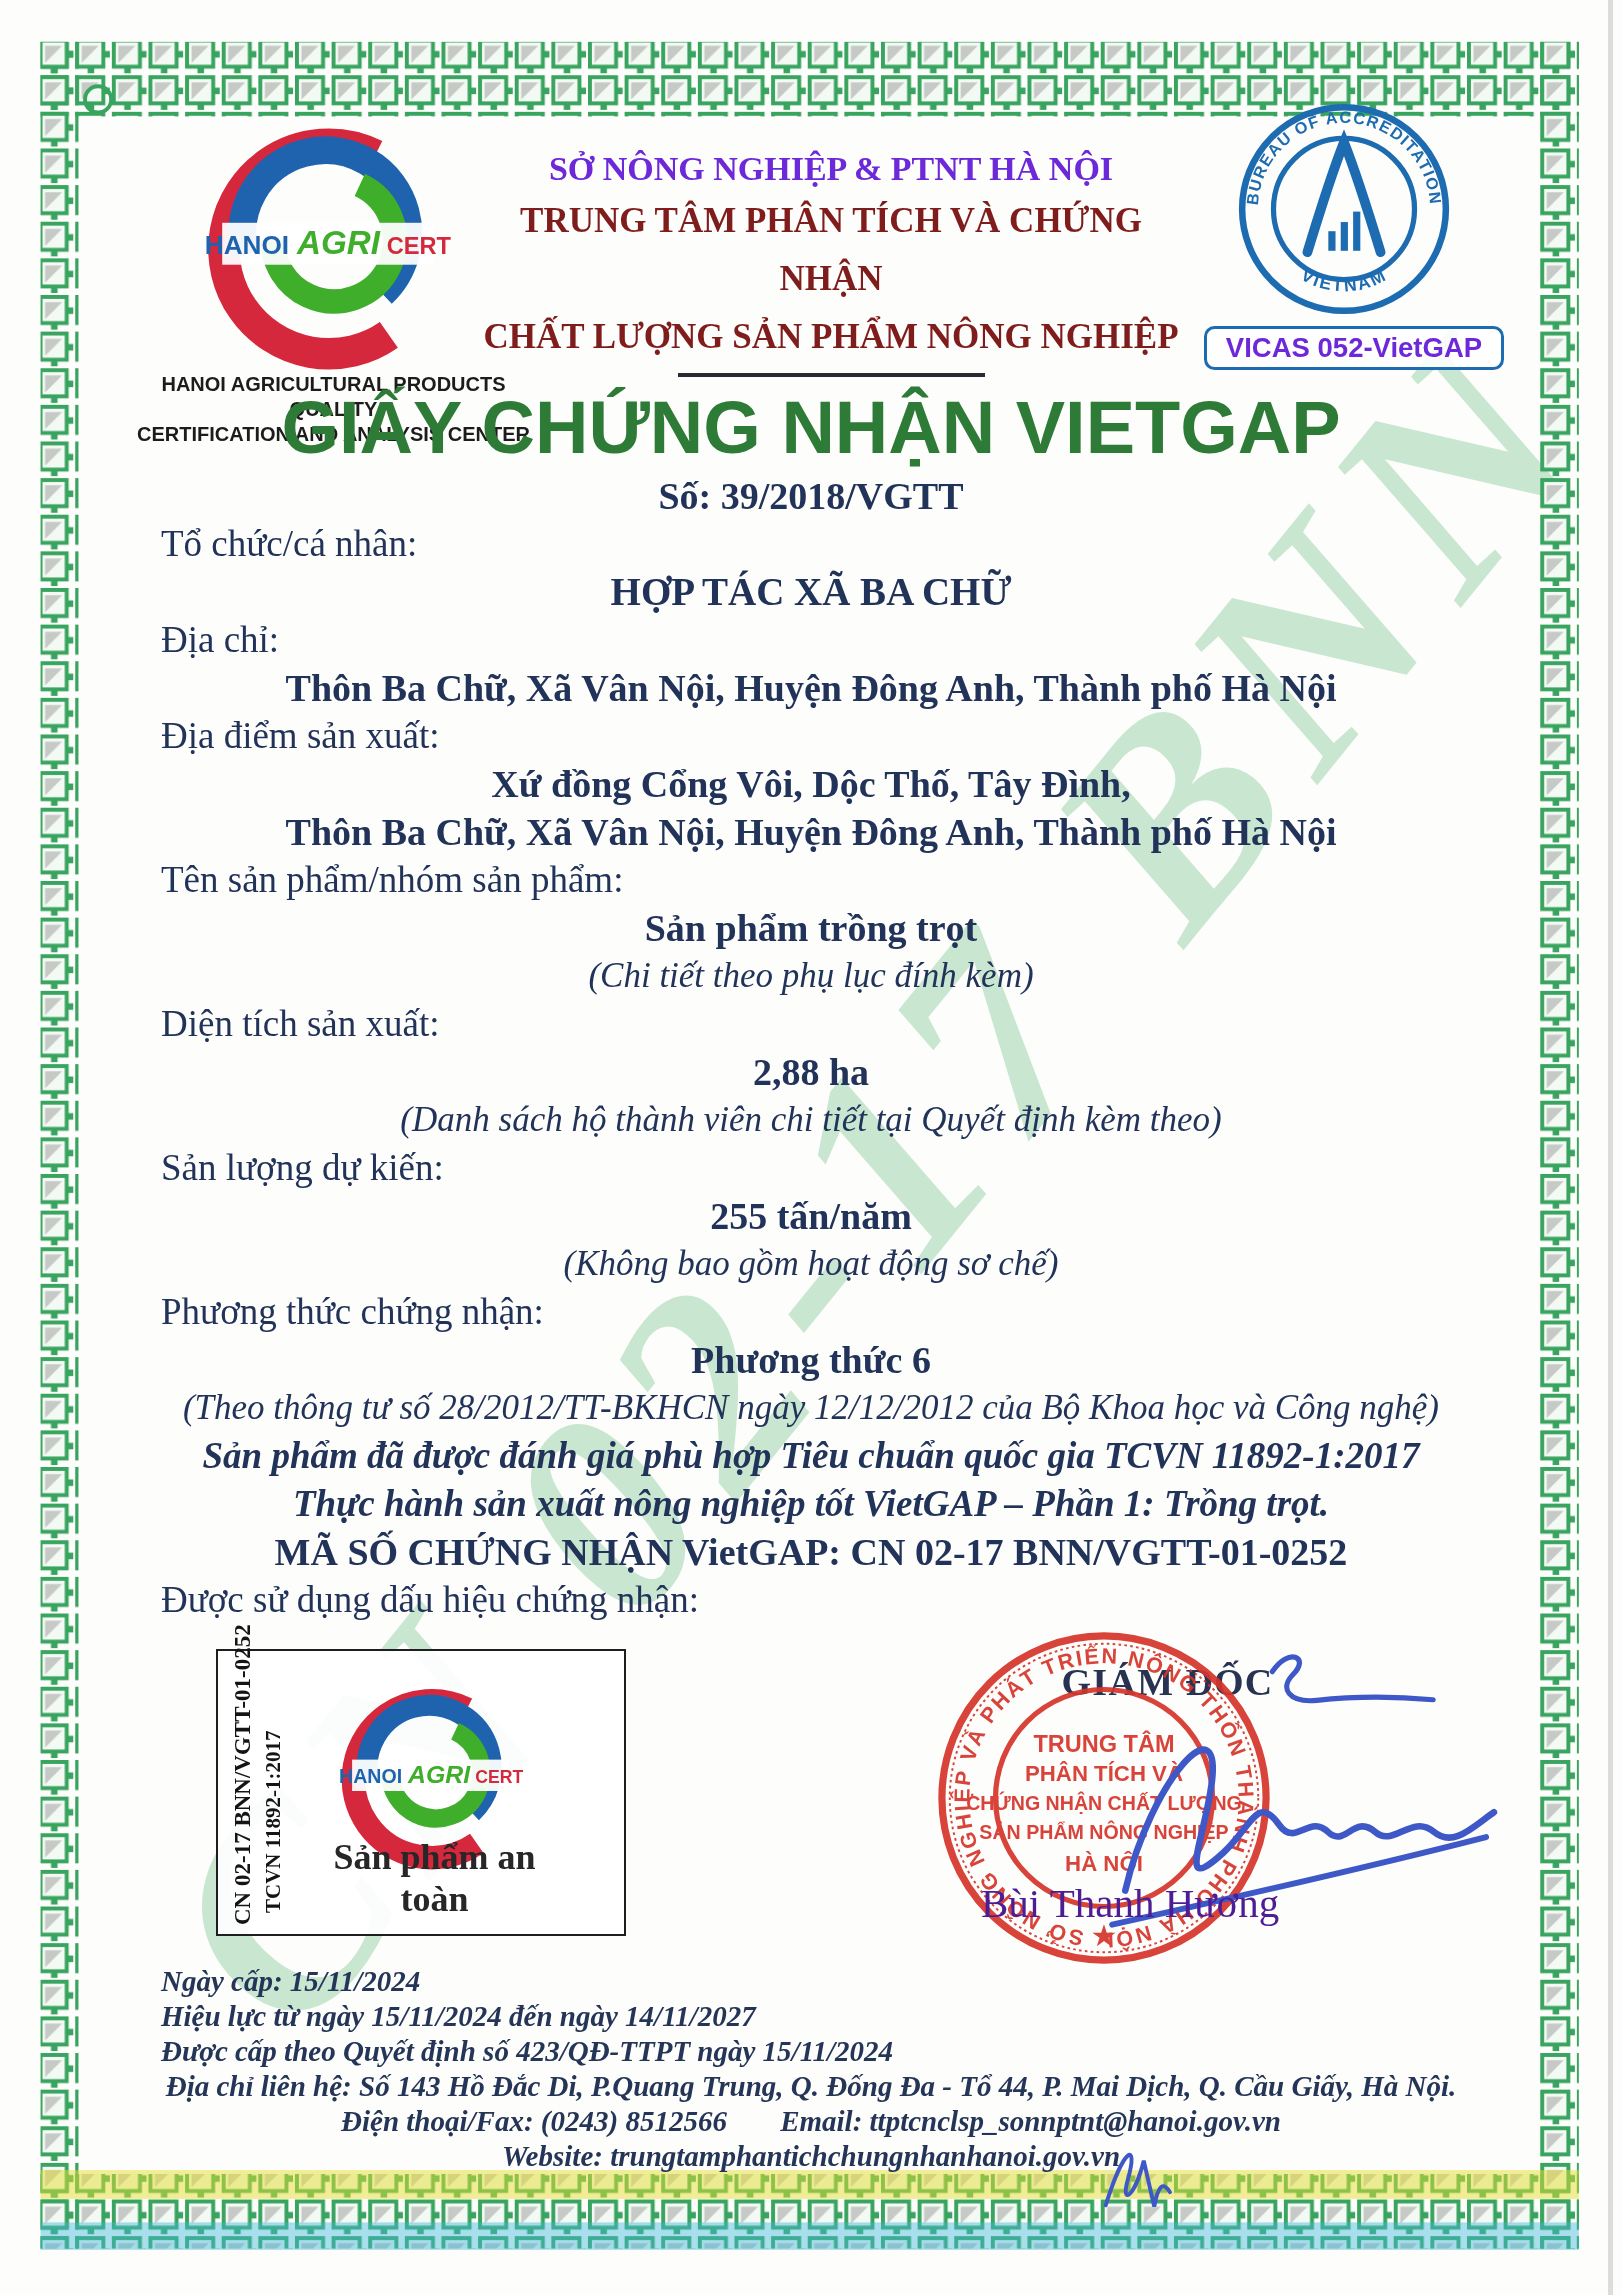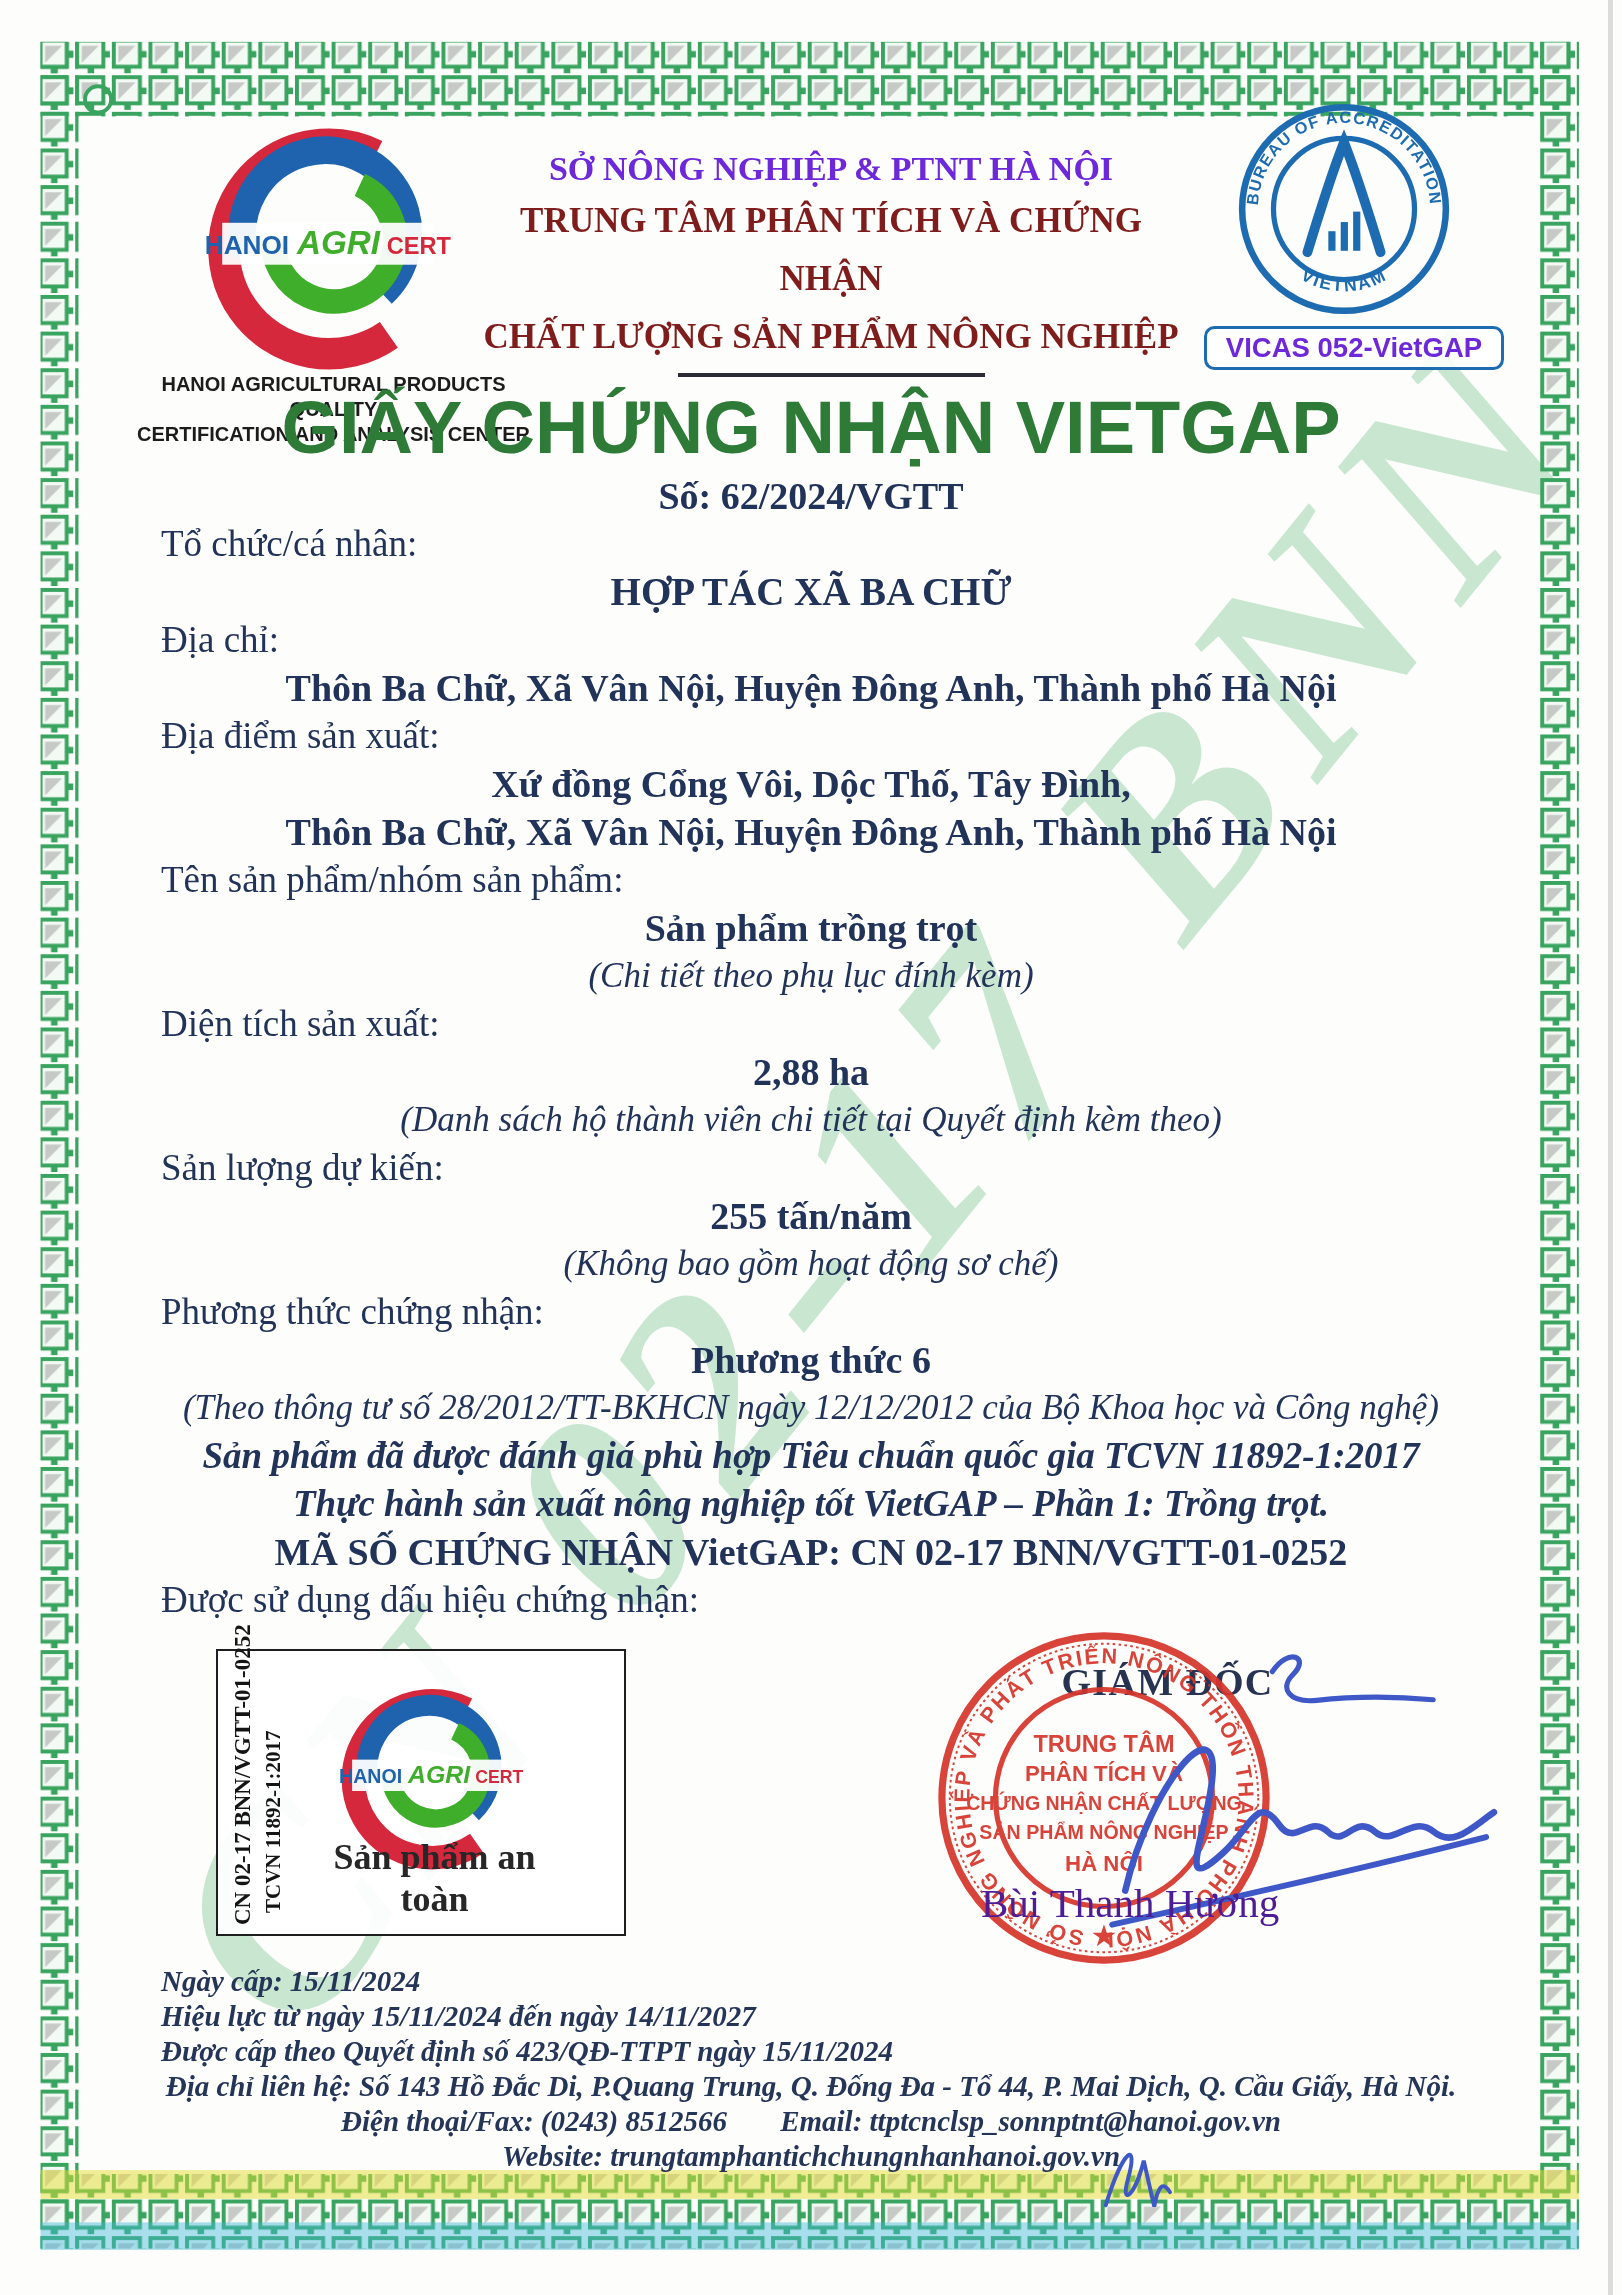--- a/index.html
+++ b/index.html
@@ -146,21 +146,21 @@
         <rect x="184" y="174" width="11" height="60" fill="#1d6bb0"></rect>
       </g>
     </svg>
     <div class="vicas-box">
       <span>VICAS 052-VietGAP</span>
     </div>
 
     <div class="title">GIẤY CHỨNG NHẬN VIETGAP</div>
 
     <div class="body-lines">
-      <div class="bl cb">Số: 62/2024/VGTT</div>
+      <div class="bl cb">Số: 39/2018/VGTT</div>
       <div class="bl lab">Tổ chức/cá nhân:</div>
       <div class="bl cbL">HỢP TÁC XÃ BA CHỮ</div>
       <div class="bl lab">Địa chỉ:</div>
       <div class="bl cb">Thôn Ba Chữ, Xã Vân Nội, Huyện Đông Anh, Thành phố Hà Nội</div>
       <div class="bl lab">Địa điểm sản xuất:</div>
       <div class="bl cb">Xứ đồng Cổng Vôi, Dộc Thố, Tây Đình,</div>
       <div class="bl cb">Thôn Ba Chữ, Xã Vân Nội, Huyện Đông Anh, Thành phố Hà Nội</div>
       <div class="bl lab">Tên sản phẩm/nhóm sản phẩm:</div>
       <div class="bl cb">Sản phẩm trồng trọt</div>
       <div class="bl ci">(Chi tiết theo phụ lục đính kèm)</div>

